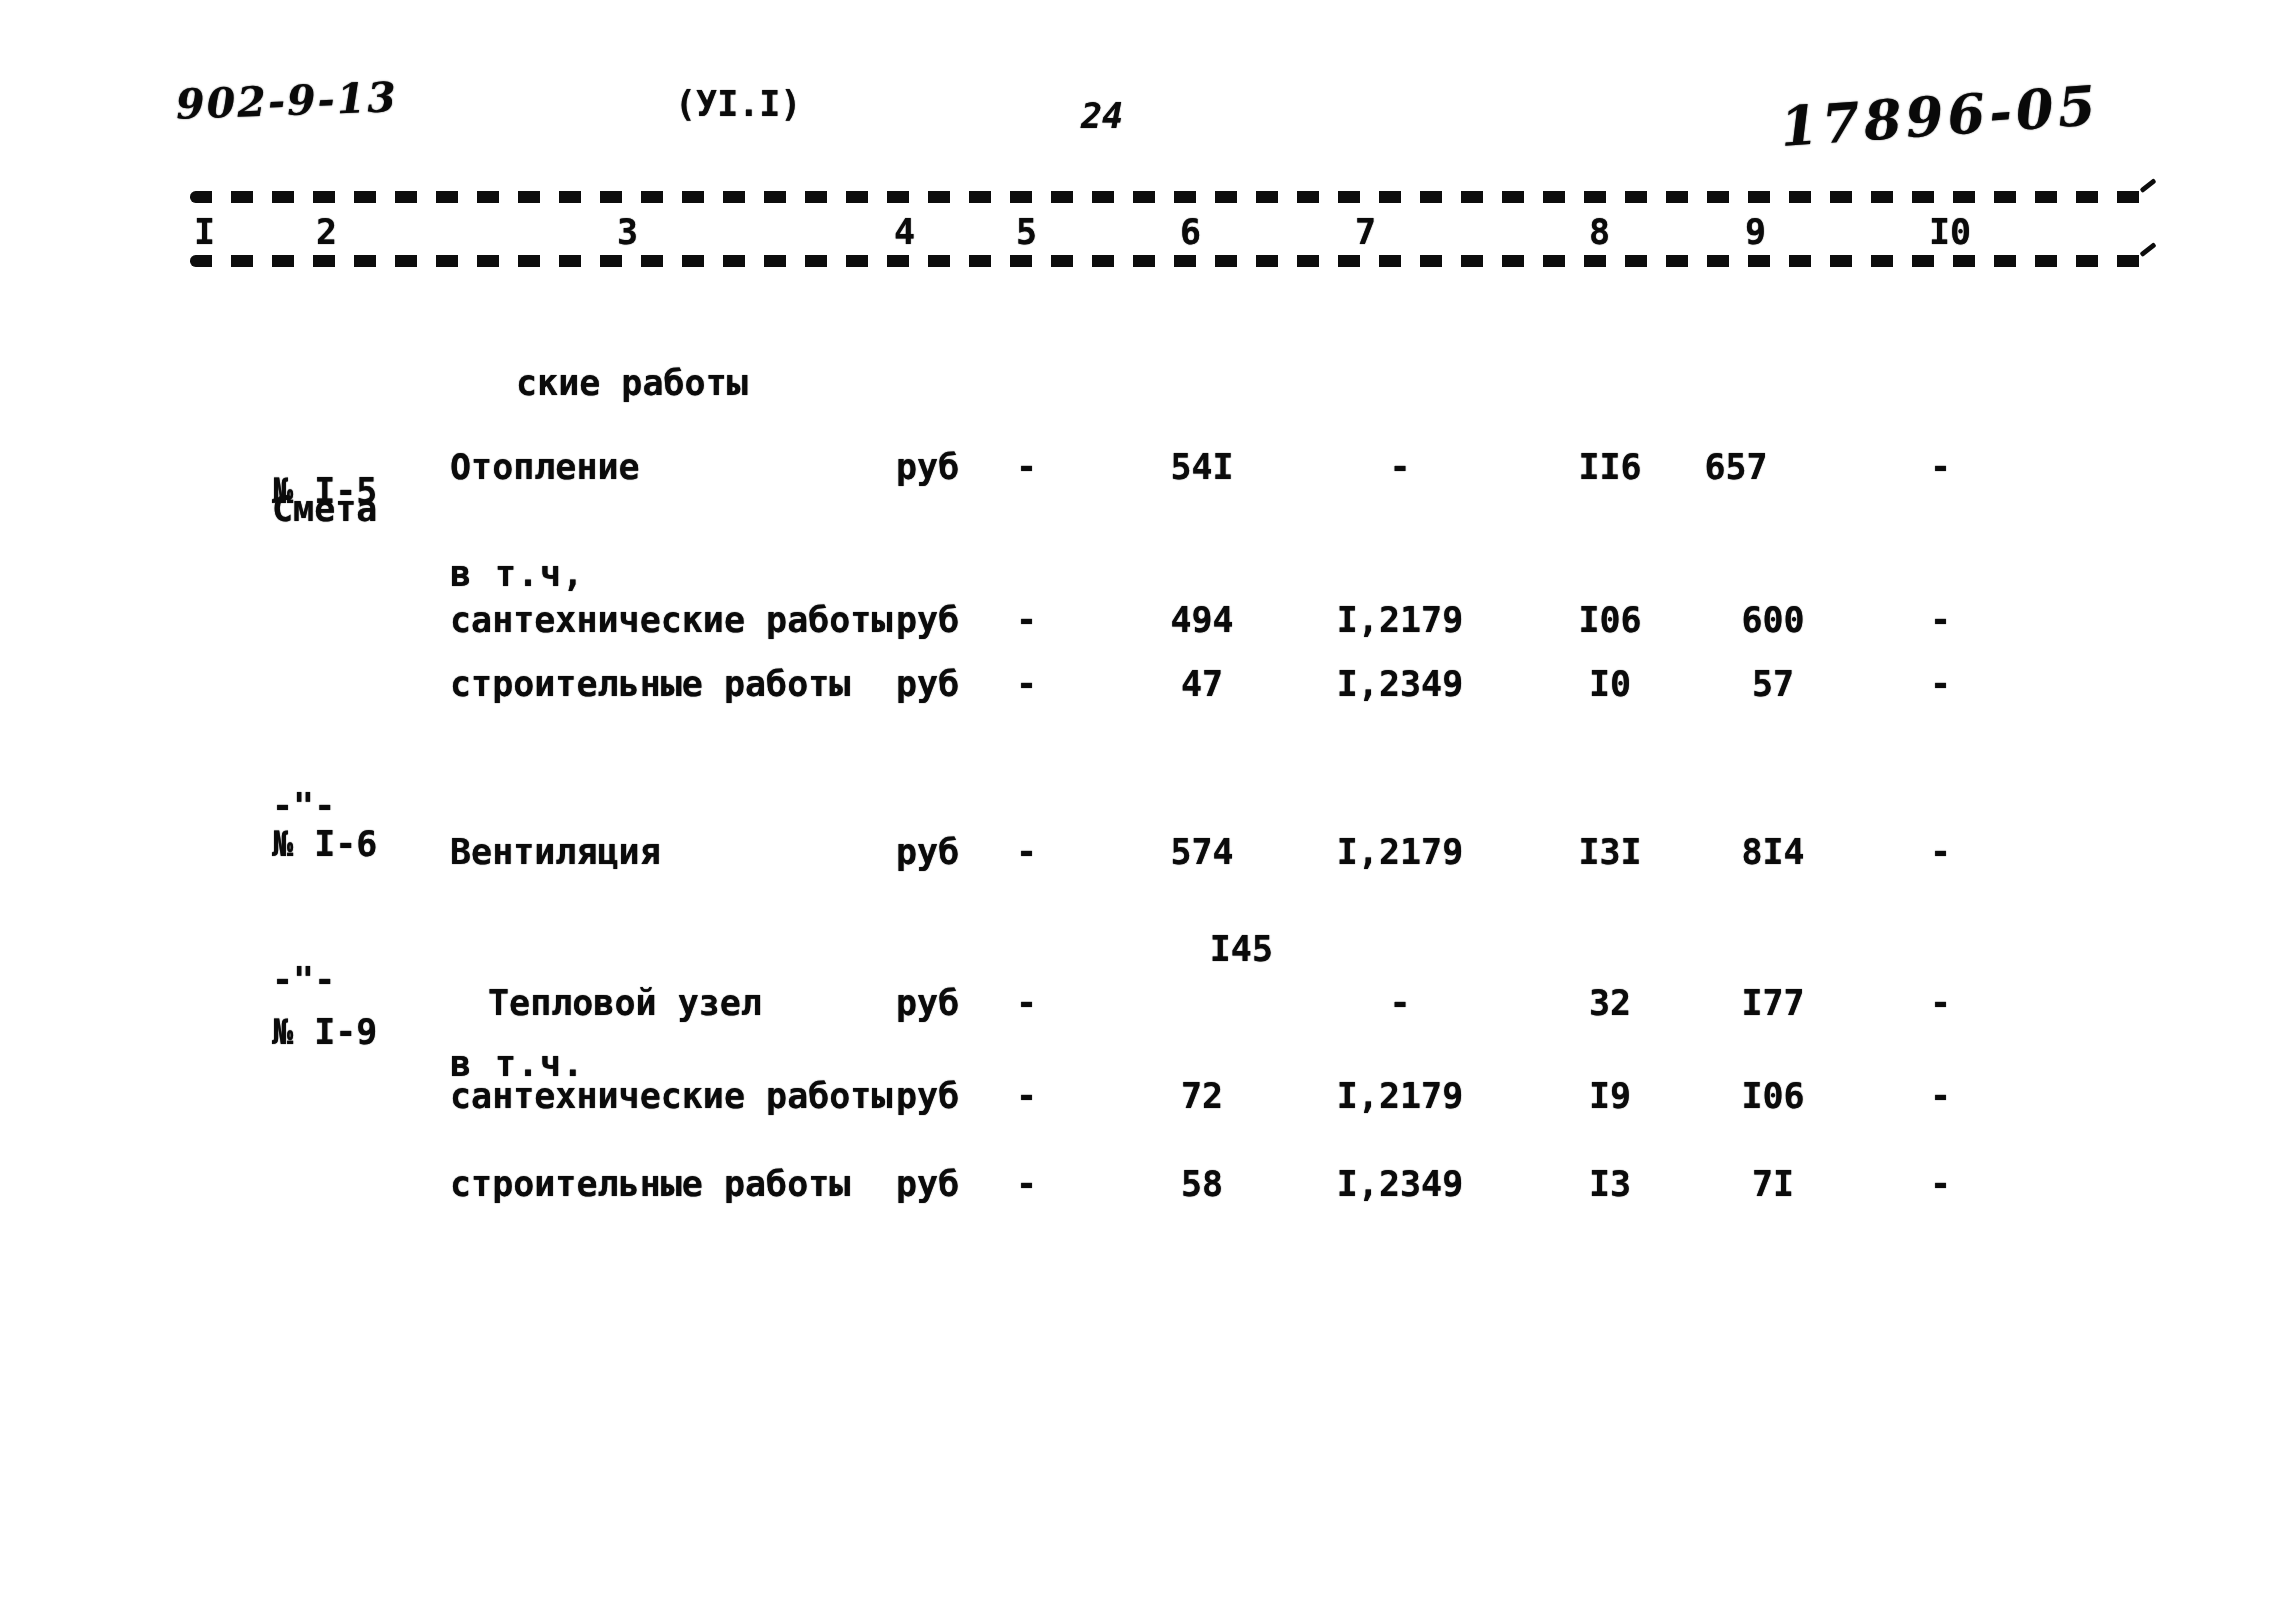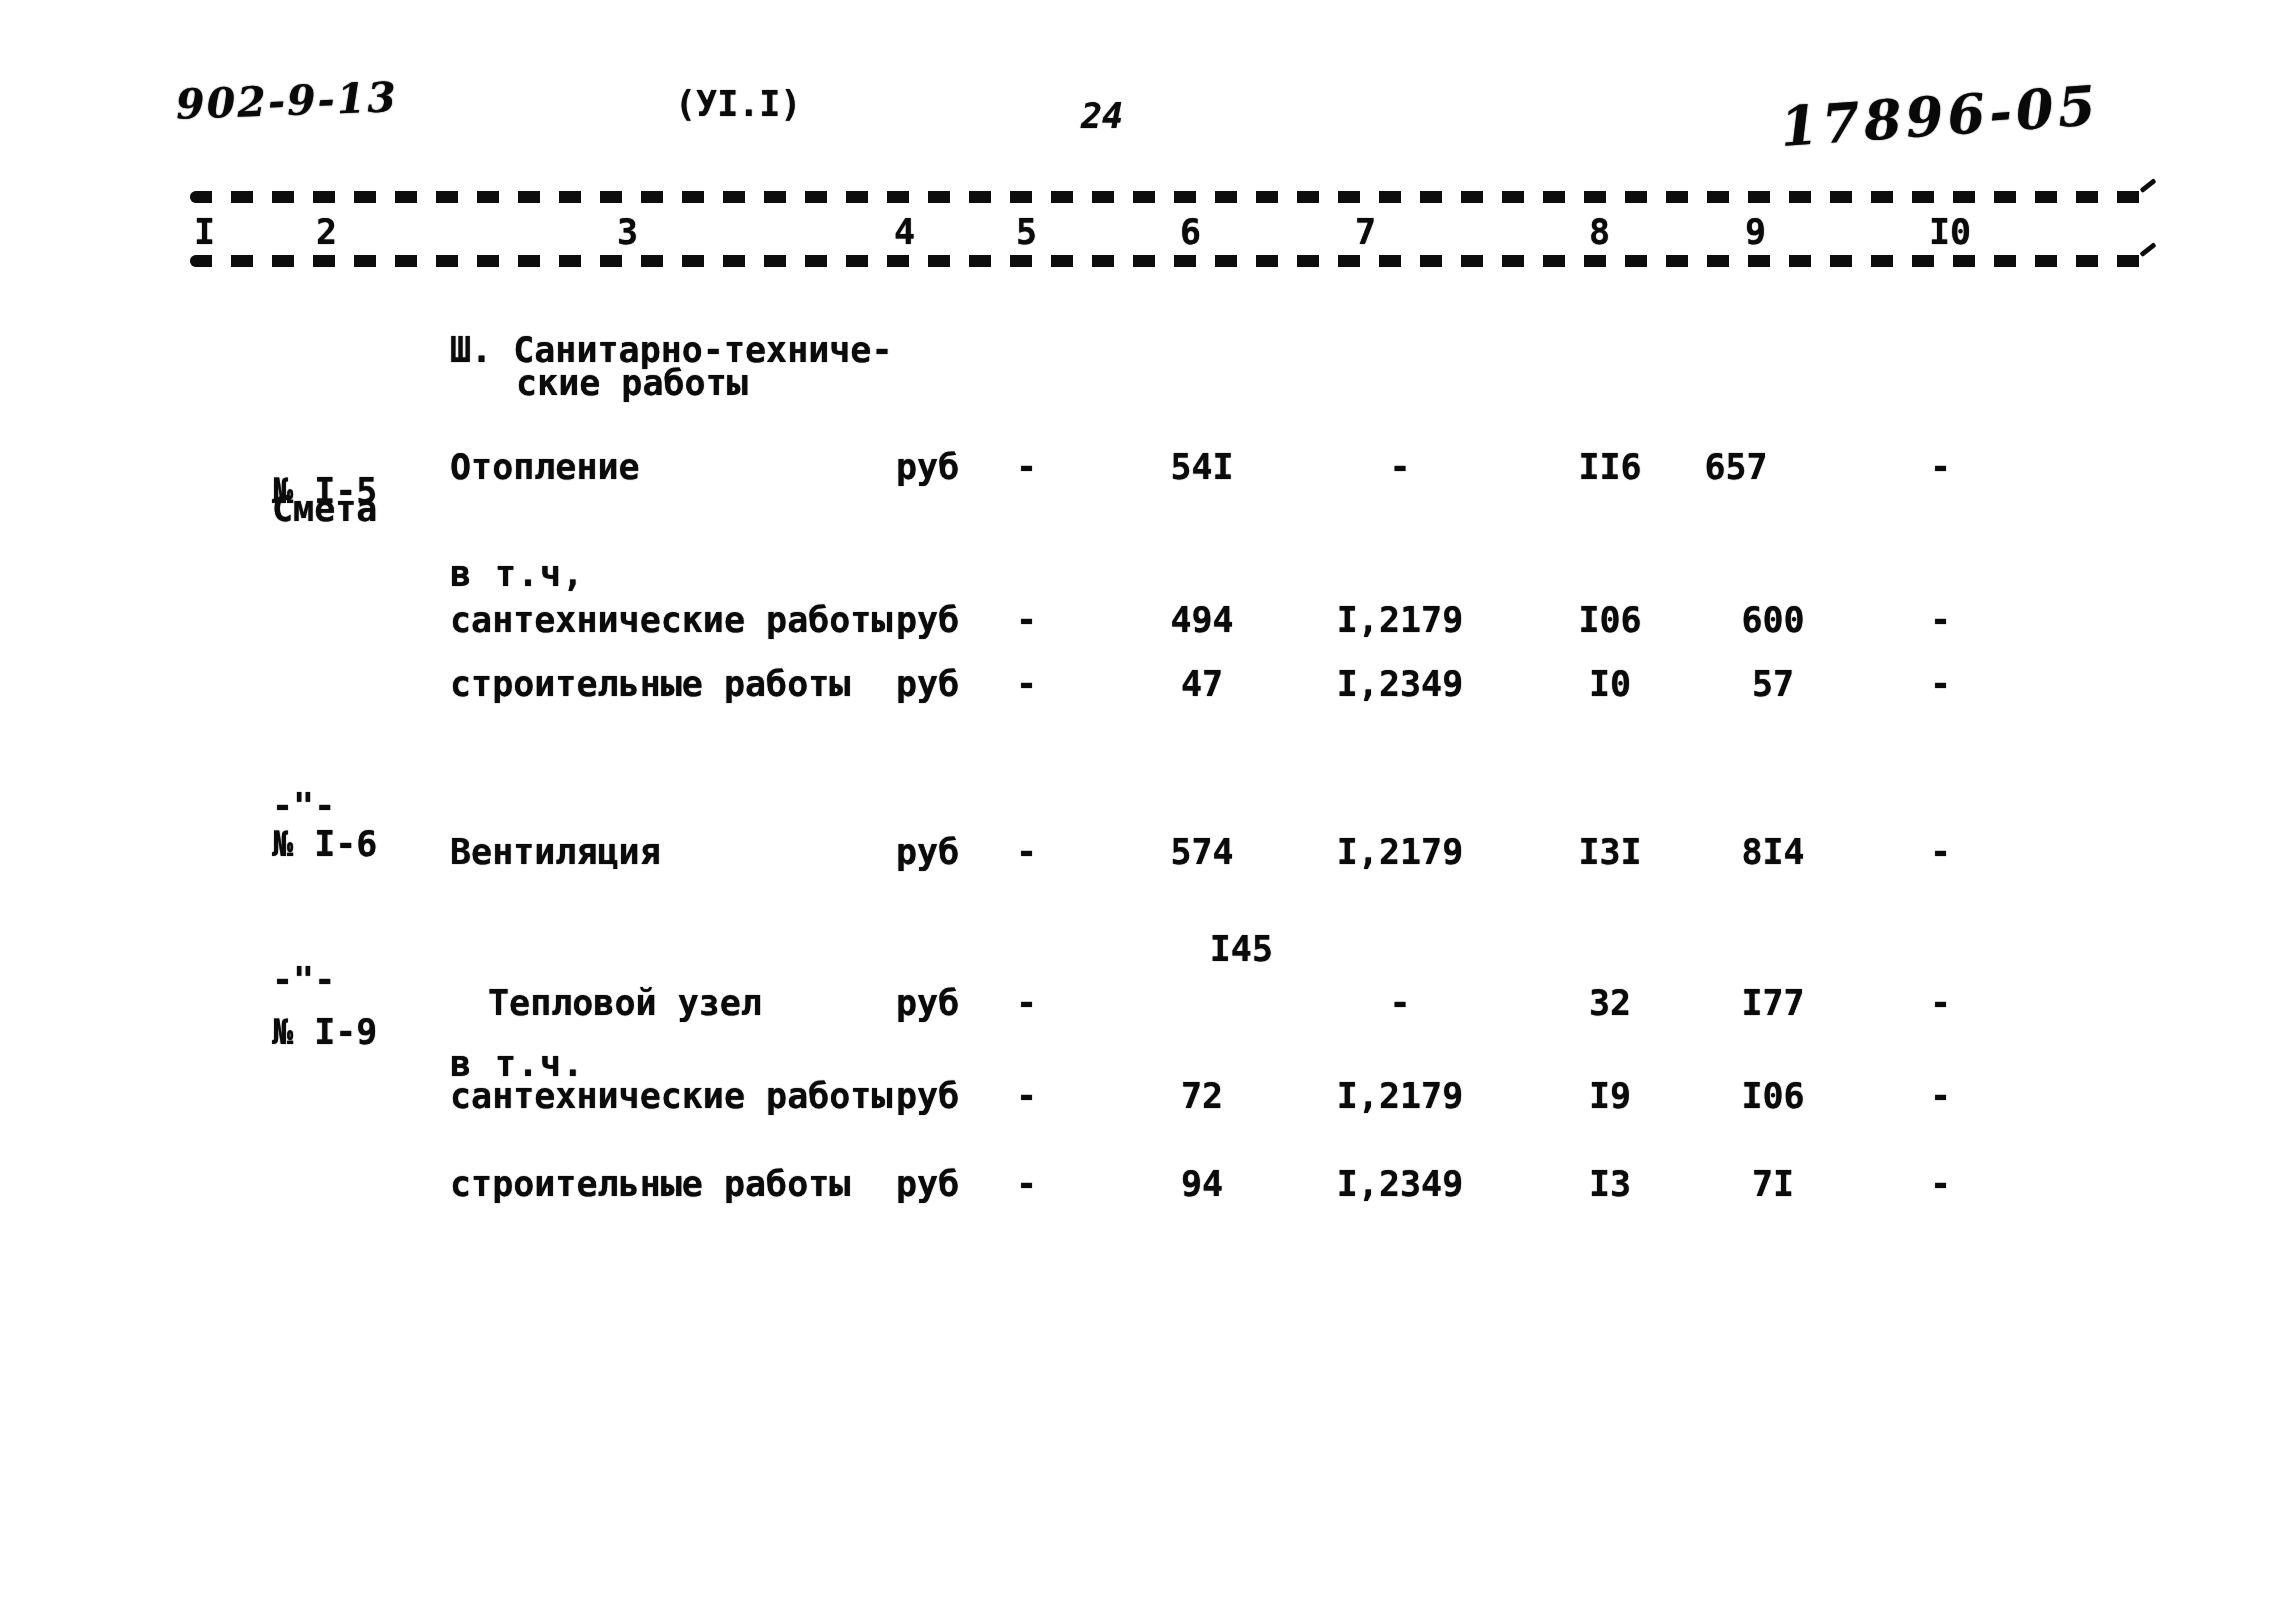--- a/index.html
+++ b/index.html
@@ -83,21 +83,20 @@
   <div class="t center" style="left:298px;  top:215px; width:57px;">2</div>
   <div class="t center" style="left:599px;  top:215px; width:57px;">3</div>
   <div class="t center" style="left:876px; top:215px; width:57px;">4</div>
   <div class="t center" style="left:998px; top:215px; width:57px;">5</div>
   <div class="t center" style="left:1162px; top:215px; width:57px;">6</div>
   <div class="t center" style="left:1337px; top:215px; width:57px;">7</div>
   <div class="t center" style="left:1571px; top:215px; width:57px;">8</div>
   <div class="t center" style="left:1727px; top:215px; width:57px;">9</div>
   <div class="t center" style="left:1911px; top:215px; width:78px;">I0</div>
 
-  <div class="t" style="left:450px; top:333px;">Ш. Санитарно-техниче-</div>
   <div class="t" style="left:516px; top:366px;">ские работы</div>
 
   <div class="t" style="left:272px; top:444px;margin-top:48px;">Смета</div>
   <div class="t" style="left:272px; top:474px;">№ I-5</div>
   <div class="t" style="left:450px; top:450px;">Отопление</div>
   <div class="t" style="left:896px; top:450px;">руб</div>
   <div class="t center" style="left:991px; top:450px; width:71px;">-</div>
   <div class="t center" style="left:1131px; top:450px; width:142px;">54I</div>
   <div class="t center" style="left:1308px; top:450px; width:184px;">-</div>
   <div class="t center" style="left:1539px; top:450px; width:142px;">II6</div>
@@ -153,20 +152,20 @@
   <div class="t center" style="left:991px; top:1079px; width:71px;">-</div>
   <div class="t center" style="left:1131px; top:1079px; width:142px;">72</div>
   <div class="t center" style="left:1308px; top:1079px; width:184px;">I,2179</div>
   <div class="t center" style="left:1539px; top:1079px; width:142px;">I9</div>
   <div class="t center" style="left:1702px; top:1079px; width:142px;">I06</div>
   <div class="t center" style="left:1905px; top:1079px; width:71px;">-</div>
 
   <div class="t" style="left:450px; top:1167px;">строительные работы</div>
   <div class="t" style="left:896px; top:1167px;">руб</div>
   <div class="t center" style="left:991px; top:1167px; width:71px;">-</div>
-  <div class="t center" style="left:1131px; top:1167px; width:142px;">94</div>
+  <div class="t center" style="left:1131px; top:1167px; width:142px;">58</div>
   <div class="t center" style="left:1308px; top:1167px; width:184px;">I,2349</div>
   <div class="t center" style="left:1539px; top:1167px; width:142px;">I3</div>
   <div class="t center" style="left:1702px; top:1167px; width:142px;">7I</div>
   <div class="t center" style="left:1905px; top:1167px; width:71px;">-</div>
 
 </div>
 
 
 </body></html>

